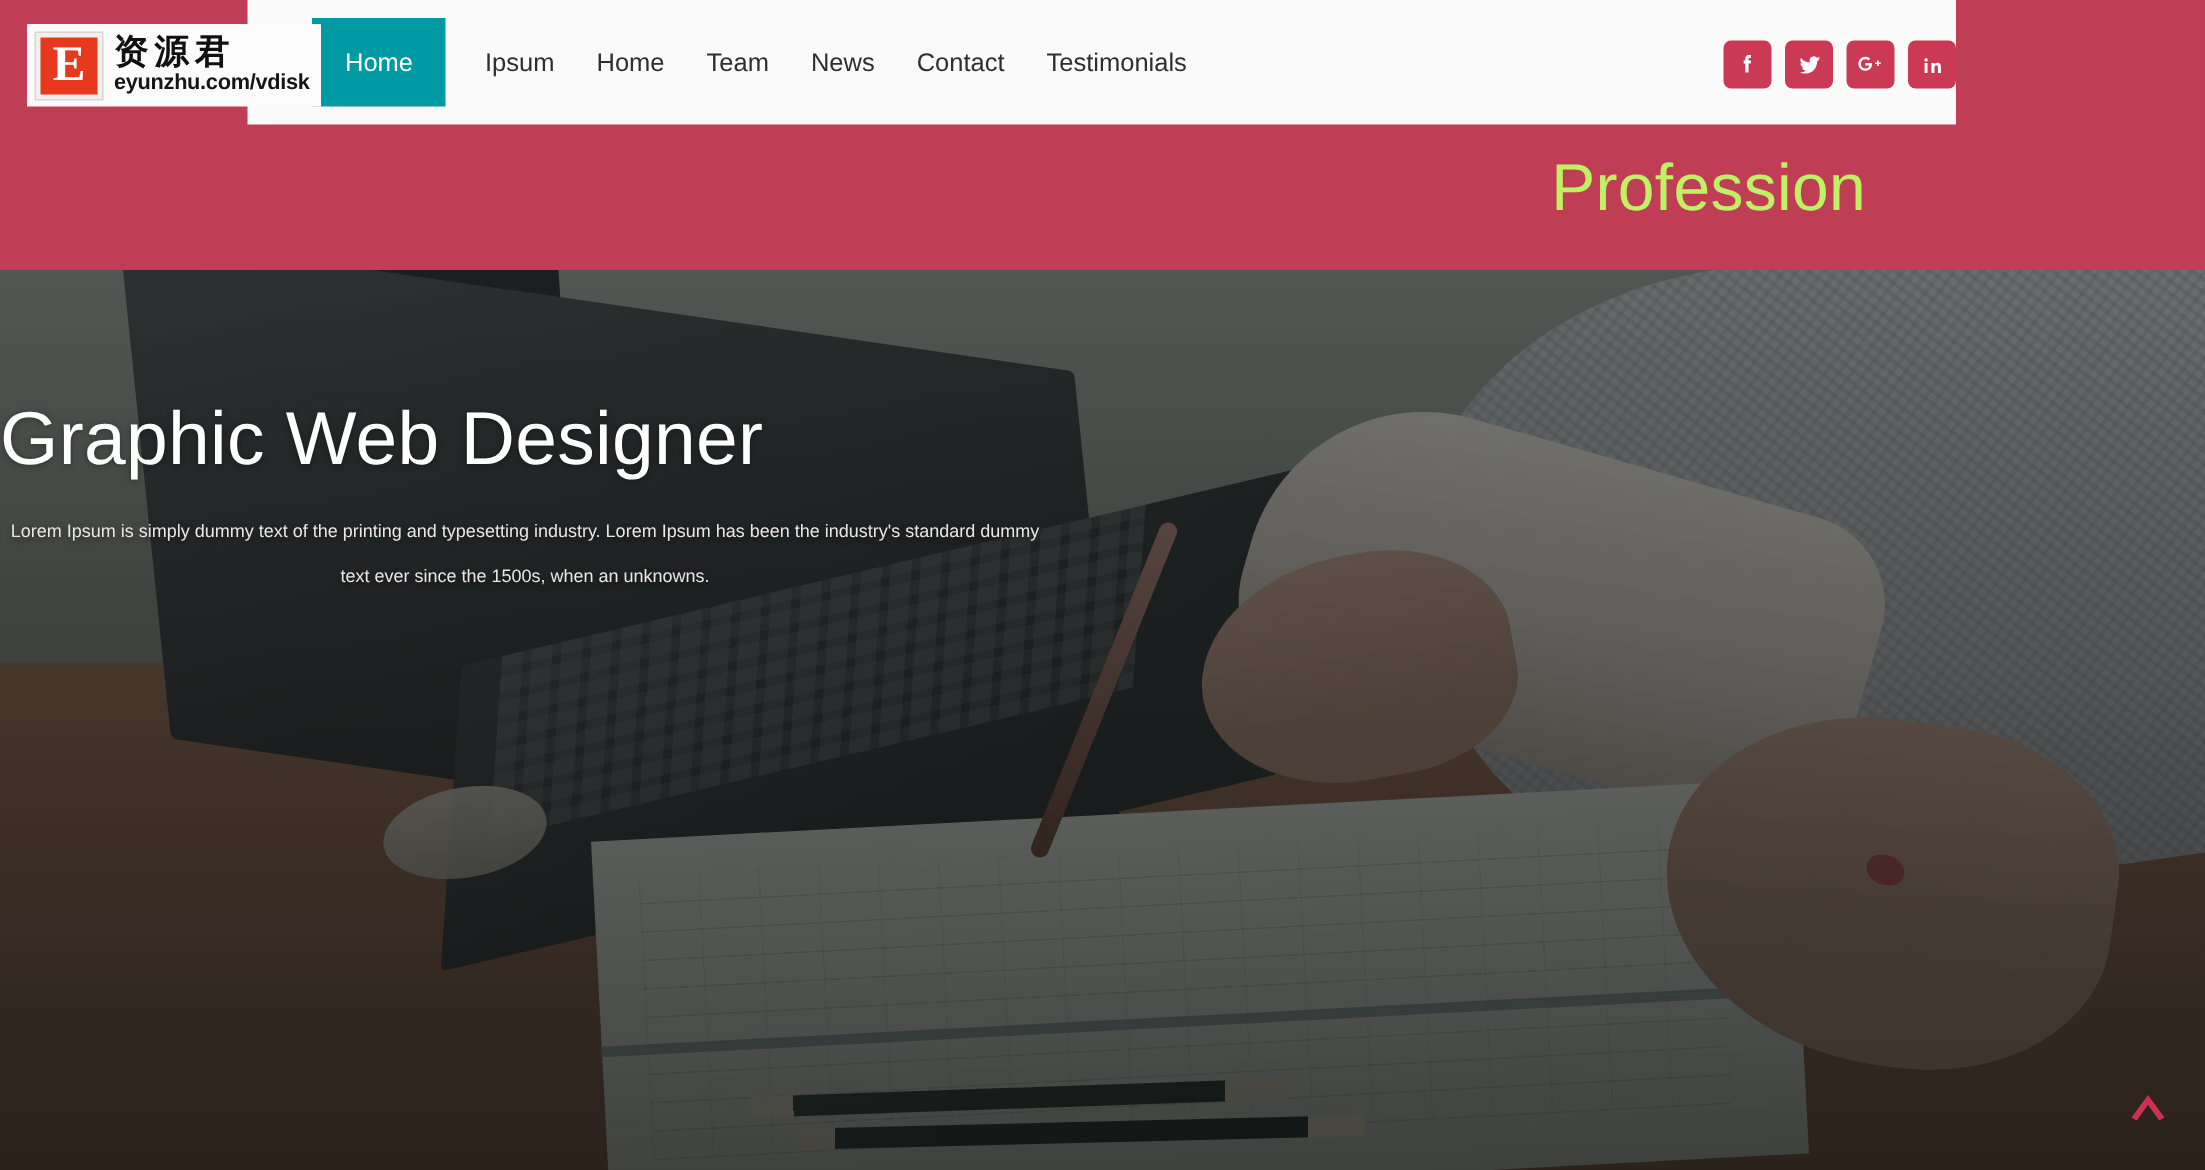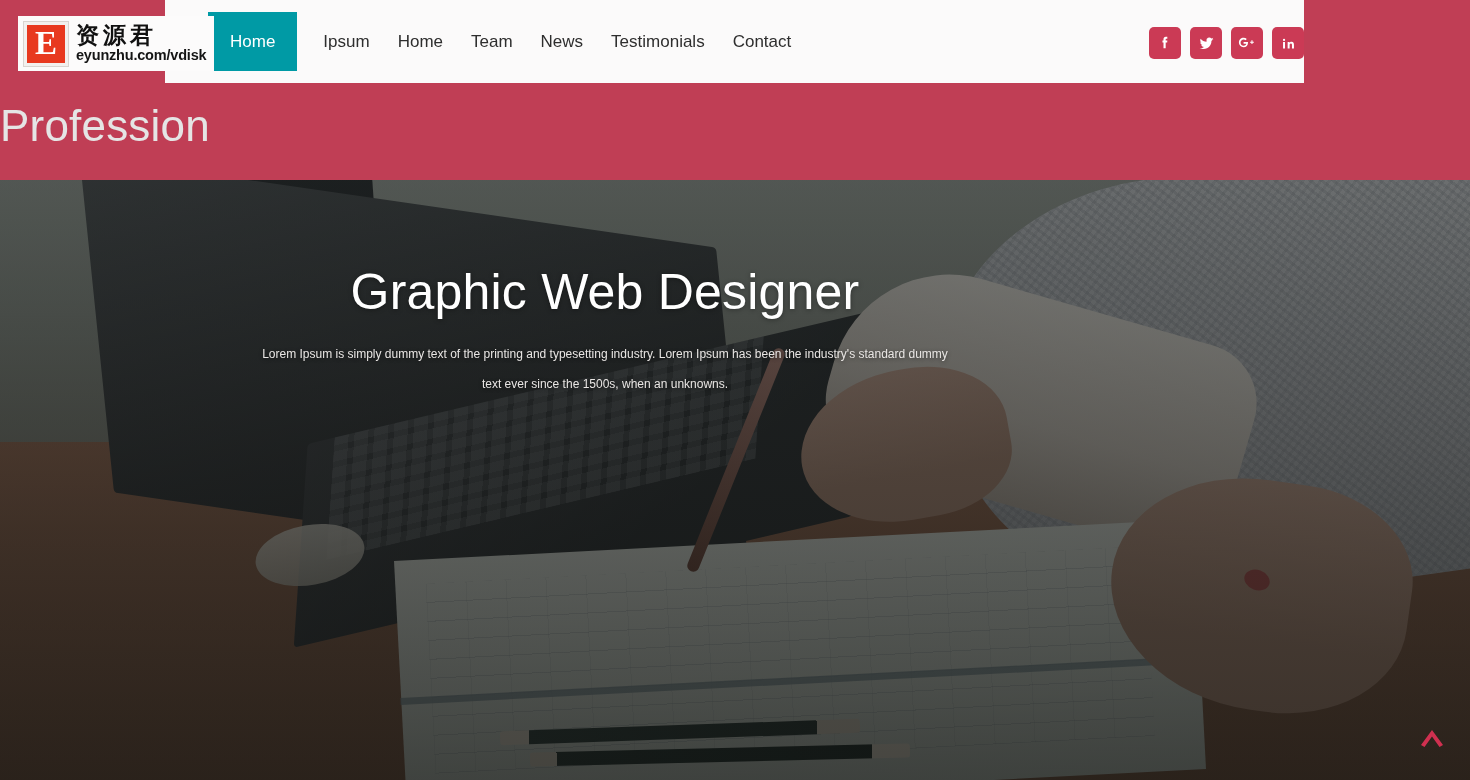--- a/index.html
+++ b/index.html
@@ -14,22 +14,22 @@
 
   
   .banner {
     position:absolute; left:0; top:0; width:1470px; height:180px;
     background:#C03E55;
     z-index:2;
   }
 
   .page-title {
     position:absolute; left:0; top:104px; width:1244px;
-    text-align:left;
-    font-size:44px; font-weight:400; color:#e5e5e5;
+    text-align:right;
+    font-size:44px; font-weight:400; color:#bef264;
     letter-spacing:.2px;
     line-height:1;
     z-index:4;
   }
 
   
   .header-bar {
     position:absolute; left:165px; top:0; width:1139px; height:83px;
     background:#fbfafa;
     z-index:3;
@@ -227,21 +227,21 @@
   
   .hero-overlay {
     position:absolute; inset:0;
     background:linear-gradient(180deg, rgba(22,26,24,.55) 0%, rgba(20,22,20,.62) 45%, rgba(14,16,14,.72) 100%);
   }
 
   
   .hero-copy {
     position:absolute; left:0; top:0; width:1210px; height:600px;
     z-index:3;
-    display:flex; flex-direction:column; align-items:center;
+    display:flex; flex-direction:column; align-items:flex-start;
     pointer-events:none;
   }
   .hero-title {
     margin-top:266px;
     font-size:50px; font-weight:400; color:#ffffff;
     letter-spacing:.2px; line-height:1.05;
     text-shadow:0 1px 5px rgba(0,0,0,.35);
     white-space:nowrap;
   }
   .hero-sub {
@@ -270,22 +270,22 @@
 
   <div class="header-bar"></div>
 
   <nav class="nav">
     <a class="nav-item active">Home</a>
     <span class="nav-sp"></span>
     <a class="nav-item">Ipsum</a>
     <a class="nav-item">Home</a>
     <a class="nav-item">Team</a>
     <a class="nav-item">News</a>
+    <a class="nav-item">Contact</a>
     <a class="nav-item">Testimonials</a>
-    <a class="nav-item">Contact</a>
   </nav>
 
   <div class="social">
     <a title="Facebook">
       <svg width="18" height="18" viewBox="0 0 24 24" aria-hidden="true">
         <path d="M15.1 8.5h-2.2V7c0-.6.4-.8.7-.8h1.5V3.6h-2C11 3.6 10 5 10 6.8v1.7H8.6v2.7H10v7.8h2.9v-7.8h2l.2-2.7z"></path>
       </svg>
     </a>
     <a title="Twitter">
       <svg width="19" height="19" viewBox="0 0 24 24" aria-hidden="true">

